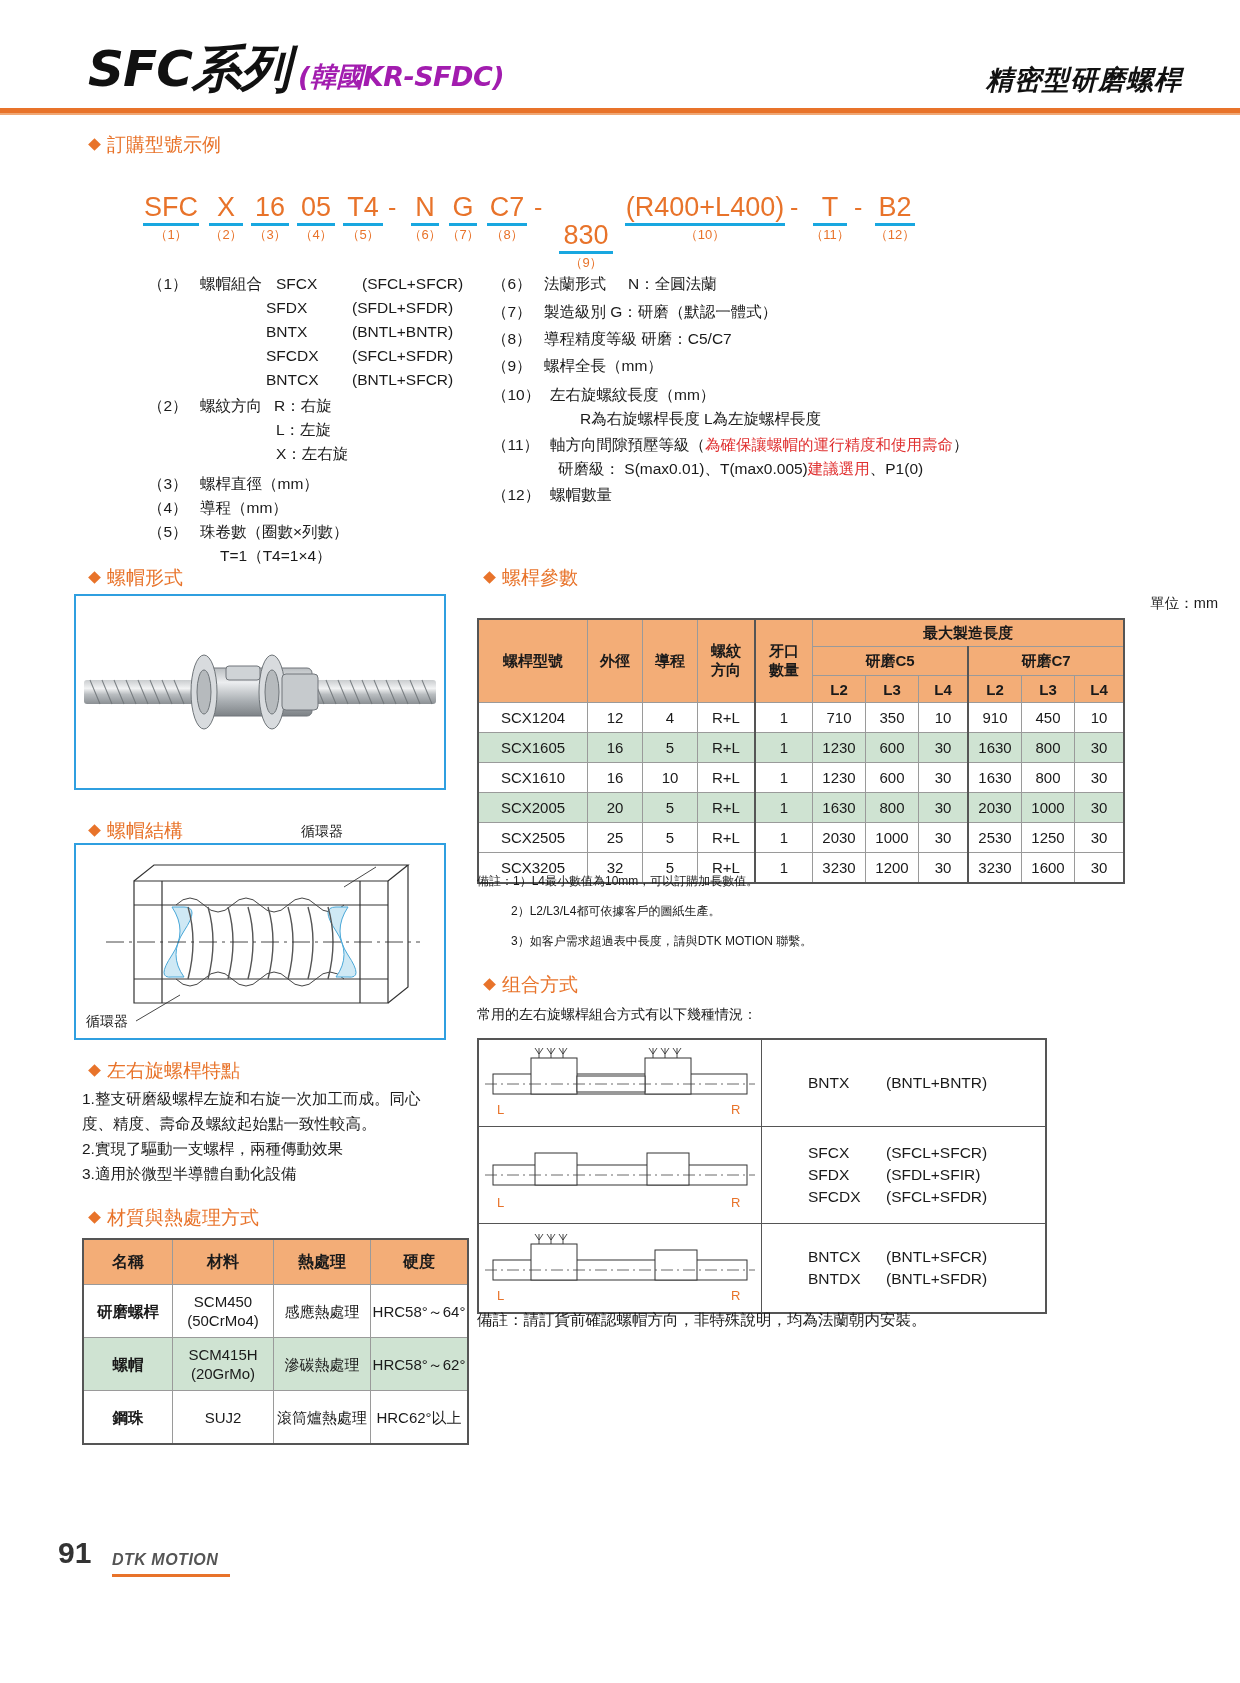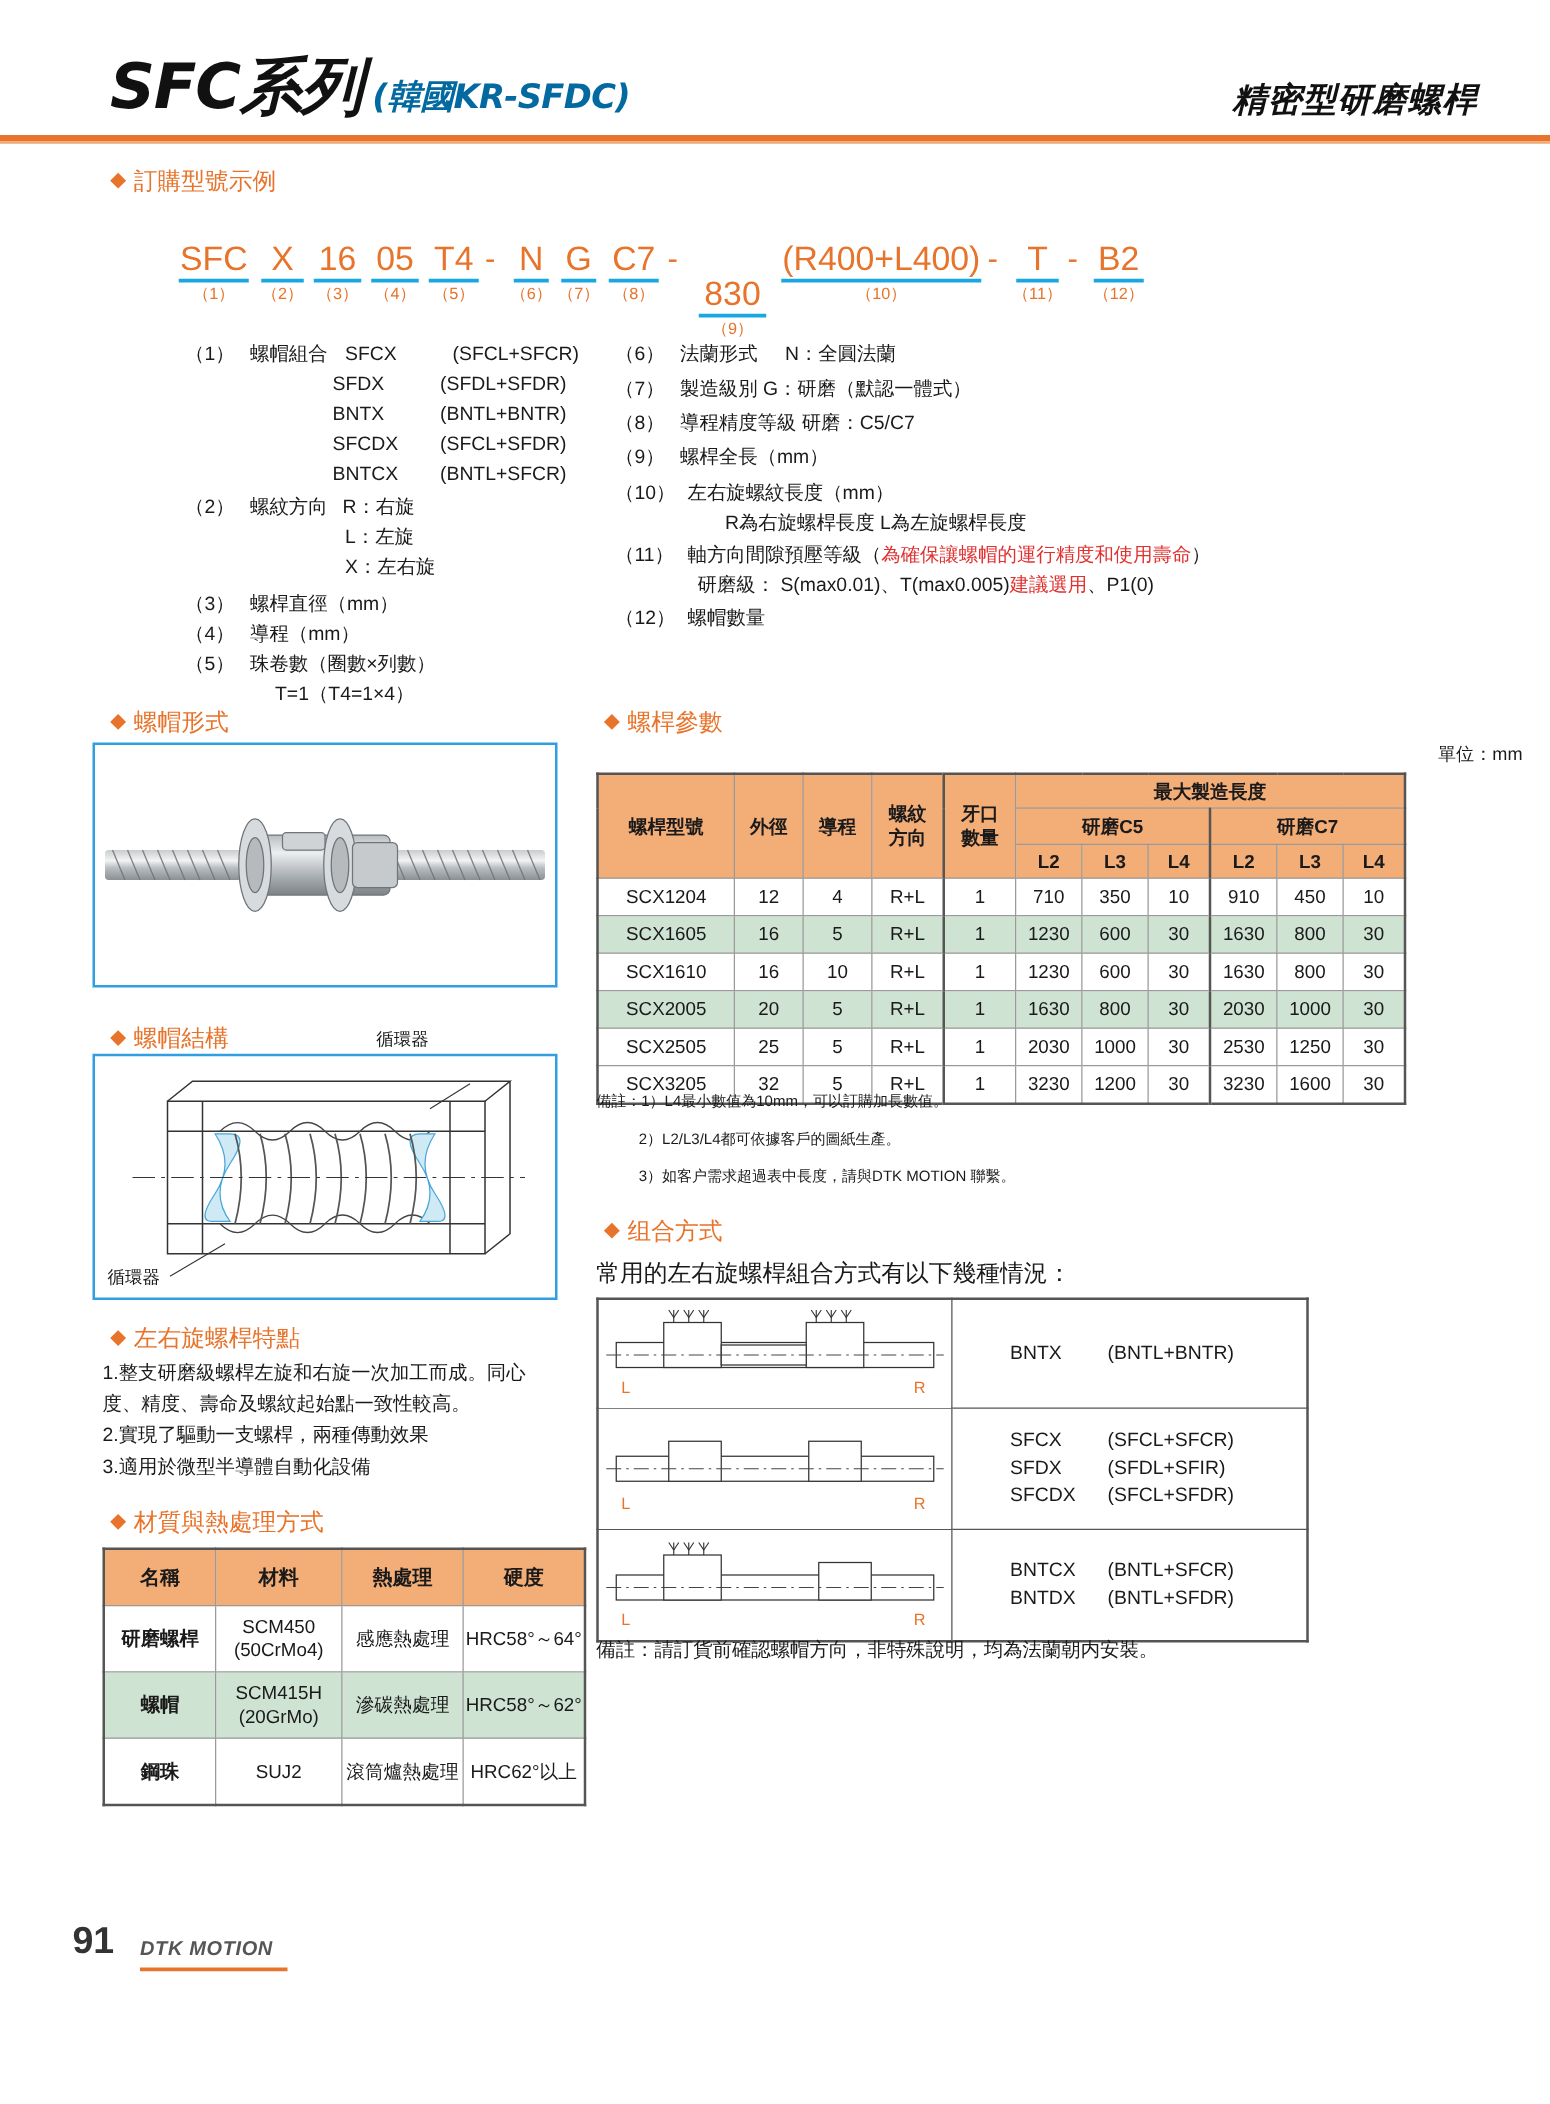--- a/index.html
+++ b/index.html
@@ -15,21 +15,21 @@
 
   
   .header{position:absolute;left:0;top:0;width:1240px;height:112px;}
   .hdr-title{
     position:absolute;left:88px;top:36px;
     font-family:"DejaVu Sans","Liberation Sans",sans-serif;
     font-size:50px;font-weight:bold;font-style:italic;
     letter-spacing:-1px;color:#111;white-space:nowrap;
   }
   .hdr-sub{
-    font-size:27px;color:#0369a1;font-weight:bold;font-style:italic;
+    font-size:27px;color:#a21caf;font-weight:bold;font-style:italic;
     letter-spacing:-0.5px;margin-left:8px;
   }
   .hdr-right{
     position:absolute;right:58px;top:62px;
     font-size:27px;font-weight:bold;font-style:italic;color:#111;
     letter-spacing:1px;white-space:nowrap;
   }
   .hdr-rule{position:absolute;left:0;top:108px;width:1240px;height:5px;background:#e8732a;}
   .hdr-rule2{position:absolute;left:0;top:113px;width:1240px;height:2px;background:#f0a875;}
 
@@ -498,21 +498,21 @@
     </tbody>
   </table>
 
   <div class="notes">
     <div>備註：1）L4最小數值為10mm，可以訂購加長數值。</div>
     <div class="ind">2）L2/L3/L4都可依據客戶的圖紙生產。</div>
     <div class="ind">3）如客户需求超過表中長度，請與DTK MOTION 聯繫。</div>
   </div>
 
   <div class="sec-h" style="left:485px;top:972px;"><span class="dia"></span><span>组合方式</span></div>
-  <div style="position:absolute;left:477px;top:1006px;font-size:19px;">常用的左右旋螺桿組合方式有以下幾種情況：</div>
+  <div style="position:absolute;left:477px;top:1006px;font-size:14px;">常用的左右旋螺桿組合方式有以下幾種情況：</div>
 
   <table class="ctable">
     <tbody>
         <tr>
       <td class="ctd-d">
         <svg width="282" height="86" viewBox="0 0 282 86">
           <g stroke="#333" fill="#fff" stroke-width="1">
             <rect x="14" y="34" width="254" height="20"></rect>
             <rect x="52" y="18" width="46" height="36"></rect>
             <rect x="166" y="18" width="46" height="36"></rect>

